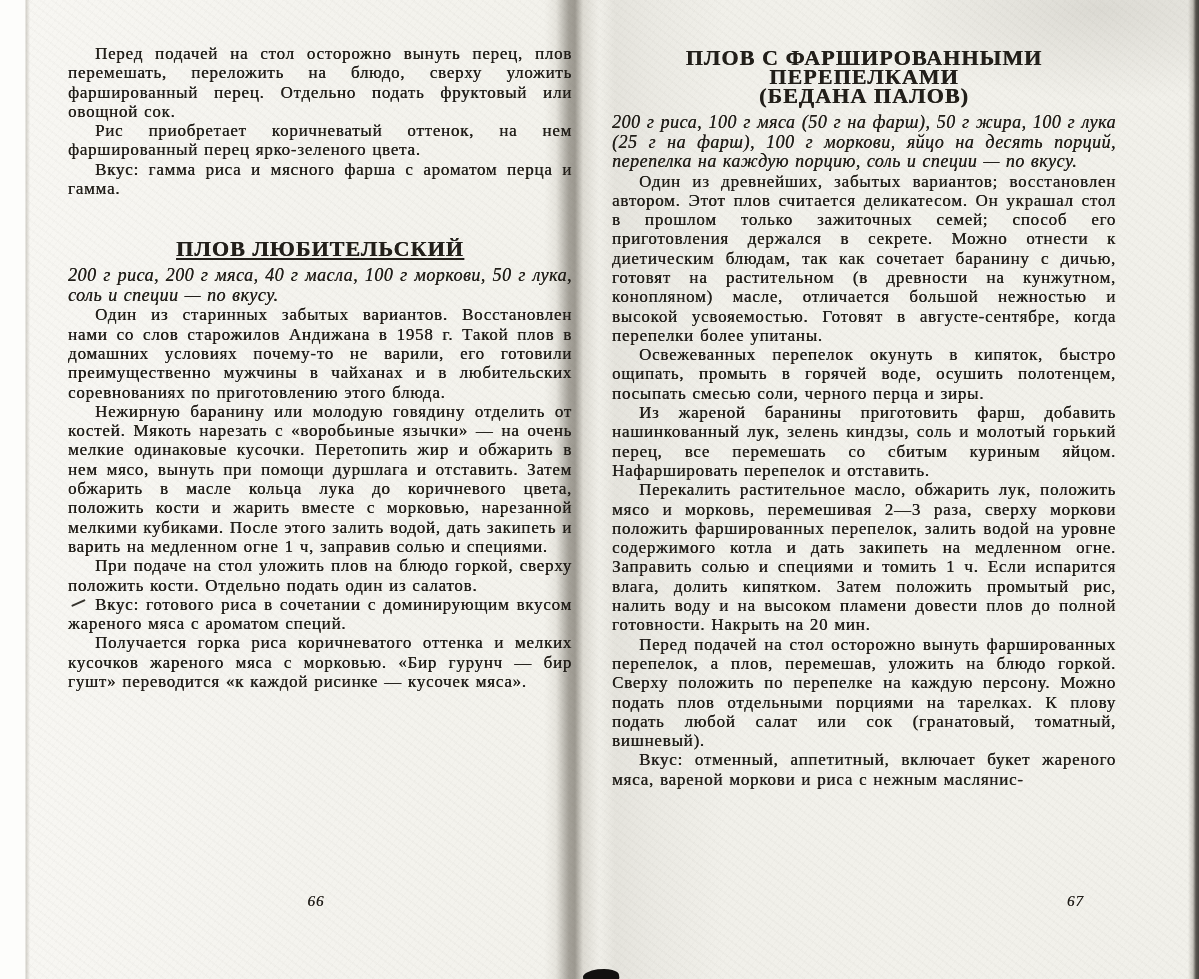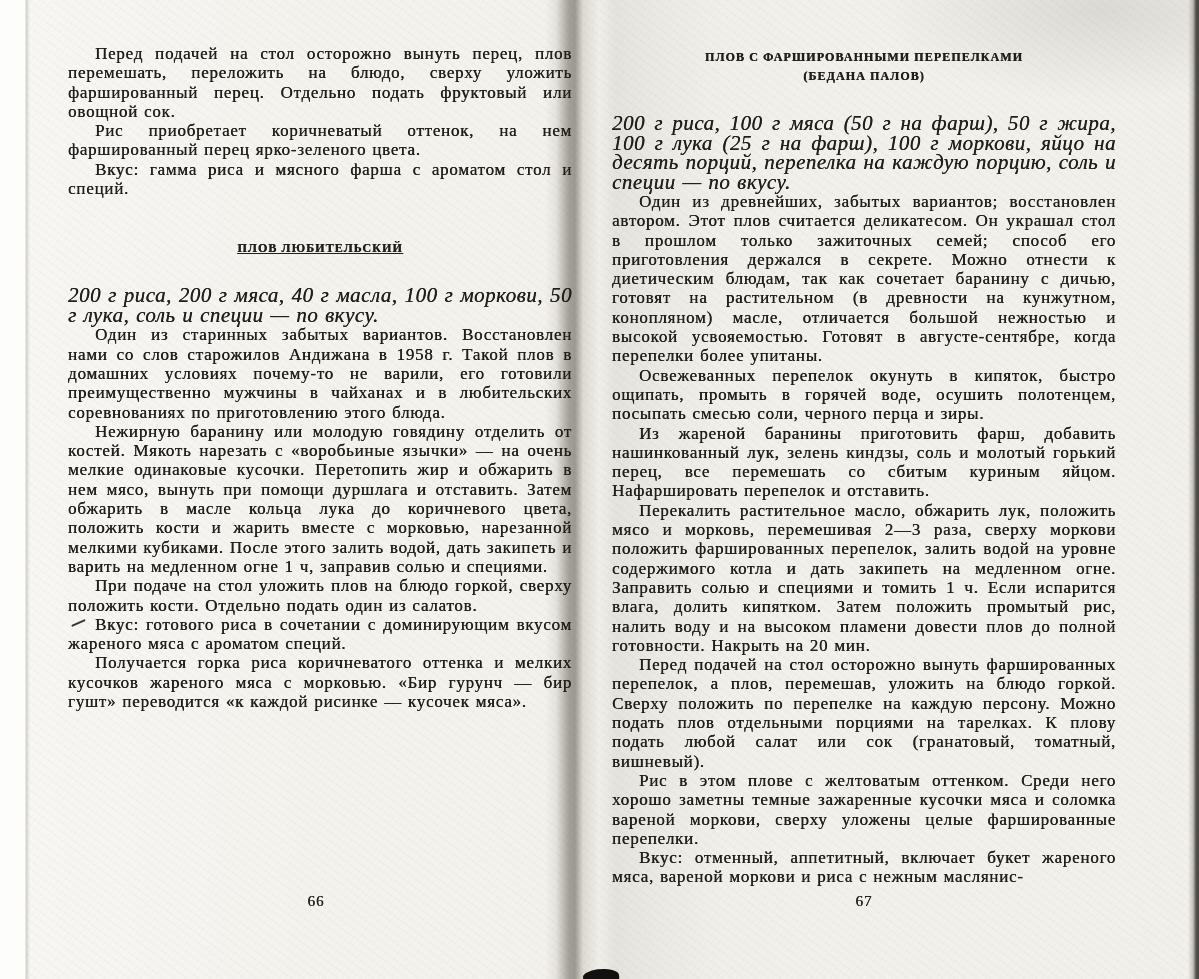--- a/index.html
+++ b/index.html
@@ -36,32 +36,32 @@
     line-height: 19.3px;
     text-align: justify;
     letter-spacing: 0.75px;
     word-spacing: 1px;
     text-indent: 27px;
     hyphens: auto;
     text-shadow: 0.3px 0 0 currentColor;
   }
   .title {
     margin: 0;
-    font-size: 12px;
+    font-size: 22px;
     line-height: 19px;
     font-weight: 700;
     text-align: center;
     letter-spacing: 1.1px;
     text-shadow: 0.4px 0 0 currentColor;
   }
   .title-gap { margin-top: 41px; text-decoration: underline; }
   .ingredients {
-    margin: 28px 0 0 0;
+    margin: 8px 0 0 0;
     font-style: italic;
-    font-size: 21px;
+    font-size: 18px;
     line-height: 19.5px;
     text-align: justify;
     letter-spacing: 0.5px;
     word-spacing: 1px;
     text-shadow: 0.2px 0 0 currentColor;
   }
   .after-ingredients { margin-top: 14px; }
   .has-tick { position: relative; }
   .tick {
     position: absolute;
@@ -74,43 +74,44 @@
     transform: rotate(-24deg);
   }
   .pagenum {
     position: absolute;
     top: 893px;
     width: 504px;
     text-align: center;
     font-size: 15px;
     letter-spacing: 1px;
     text-shadow: 0.3px 0 0 currentColor;
+    font-style: italic;
   }
   .pagenum-left { left: 64px; }
-  .pagenum-right { left: 612px; }
+  .pagenum-right { left: 580px; text-align: right; }
   .ink-mark {
     position: absolute;
     left: 583px;
     top: 969px;
     width: 36px;
     height: 14px;
     background: #121110;
     border-radius: 60% 80% 30% 50%;
     transform: rotate(-7deg);
   }
 </style>
 </head>
 <body>
 
 <div class="scan">
 
   <div class="col col-left">
     <p class="body">Перед подачей на стол осторожно вынуть перец, плов перемешать, переложить на блюдо, сверху уложить фаршированный перец. Отдельно подать фруктовый или овощной сок.</p>
     <p class="body">Рис приобретает коричневатый оттенок, на нем фаршированный перец ярко-зеленого цвета.</p>
-    <p class="body">Вкус: гамма риса и мясного фарша с ароматом стол и специй.</p>
+    <p class="body">Вкус: гамма риса и мясного фарша с ароматом перца и гамма.</p>
 
     <h2 class="title title-gap">
       <span>ПЛОВ ЛЮБИТЕЛЬСКИЙ</span><br>
     </h2>
 
     <p class="ingredients">200 г риса, 200 г мяса, 40 г масла, 100 г моркови, 50 г лука, соль и специи — по вкусу.</p>
 
     <p class="body after-ingredients">Один из старинных забытых вариантов. Восстановлен нами со слов старожилов Андижана в 1958 г. Такой плов в домашних условиях почему-то не варили, его готовили преимущественно мужчины в чайханах и в любительских соревнованиях по приготовлению этого блюда.</p>
     <p class="body">Нежирную баранину или молодую говядину отделить от костей. Мякоть нарезать с «воробьиные язычки» — на очень мелкие одинаковые кусочки. Перетопить жир и обжарить в нем мясо, вынуть при помощи дуршлага и отставить. Затем обжарить в масле кольца лука до коричневого цвета, положить кости и жарить вместе с морковью, нарезанной мелкими кубиками. После этого залить водой, дать закипеть и варить на медленном огне 1 ч, заправив солью и специями.</p>
     <p class="body">При подаче на стол уложить плов на блюдо горкой, сверху положить кости. Отдельно подать один из салатов.</p>
@@ -127,20 +128,19 @@
       <span>(БЕДАНА ПАЛОВ)</span>
     </h2>
 
     <p class="ingredients">200 г риса, 100 г мяса (50 г на фарш), 50 г жира, 100 г лука (25 г на фарш), 100 г моркови, яйцо на десять порций, перепелка на каждую порцию, соль и специи — по вкусу.</p>
 
     <p class="body after-ingredients">Один из древнейших, забытых вариантов; восстановлен автором. Этот плов считается деликатесом. Он украшал стол в прошлом только зажиточных семей; способ его приготовления держался в секрете. Можно отнести к диетическим блюдам, так как сочетает баранину с дичью, готовят на растительном (в древности на кунжутном, конопляном) масле, отличается большой нежностью и высокой усвояемостью. Готовят в августе-сентябре, когда перепелки более упитаны.</p>
     <p class="body">Освежеванных перепелок окунуть в кипяток, быстро ощипать, промыть в горячей воде, осушить полотенцем, посыпать смесью соли, черного перца и зиры.</p>
     <p class="body">Из жареной баранины приготовить фарш, добавить нашинкованный лук, зелень киндзы, соль и молотый горький перец, все перемешать со сбитым куриным яйцом. Нафаршировать перепелок и отставить.</p>
     <p class="body">Перекалить растительное масло, обжарить лук, положить мясо и морковь, перемешивая 2—3 раза, сверху моркови положить фаршированных перепелок, залить водой на уровне содержимого котла и дать закипеть на медленном огне. Заправить солью и специями и томить 1 ч. Если испарится влага, долить кипятком. Затем положить промытый рис, налить воду и на высоком пламени довести плов до полной готовности. Накрыть на 20 мин.</p>
     <p class="body">Перед подачей на стол осторожно вынуть фаршированных перепелок, а плов, перемешав, уложить на блюдо горкой. Сверху положить по перепелке на каждую персону. Можно подать плов отдельными порциями на тарелках. К плову подать любой салат или сок (гранатовый, томатный, вишневый).</p>
-    <p class="body">Рис в этом плове с желтоватым оттенком. Среди него хорошо заметны темные зажаренные кусочки мяса и соломка вареной моркови, сверху уложены целые фаршированные перепелки.</p>
     <p class="body">Вкус: отменный, аппетитный, включает букет жареного мяса, вареной моркови и риса с нежным маслянис-</p>
   </div>
   <div class="pagenum pagenum-right">67</div>
 
   <div class="ink-mark"></div>
 
 </div>
 
 </body></html>

